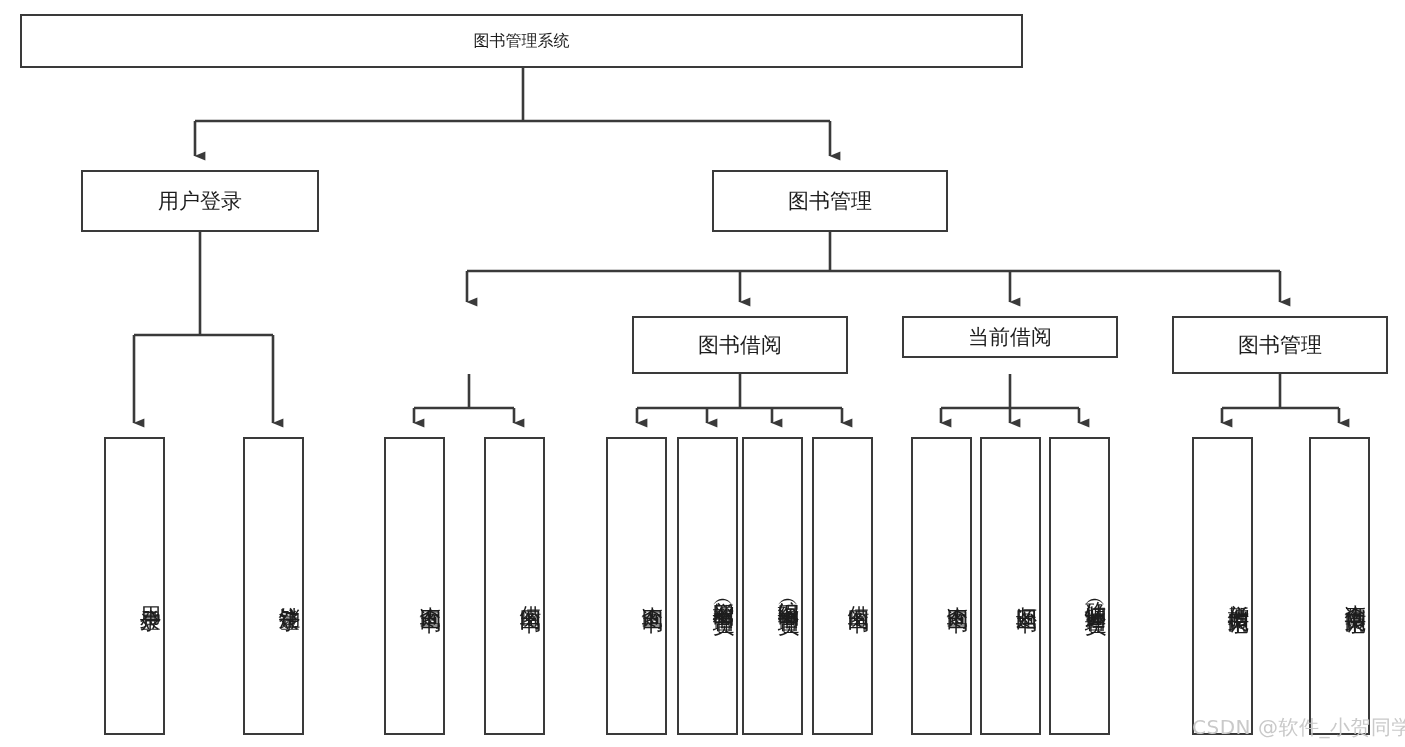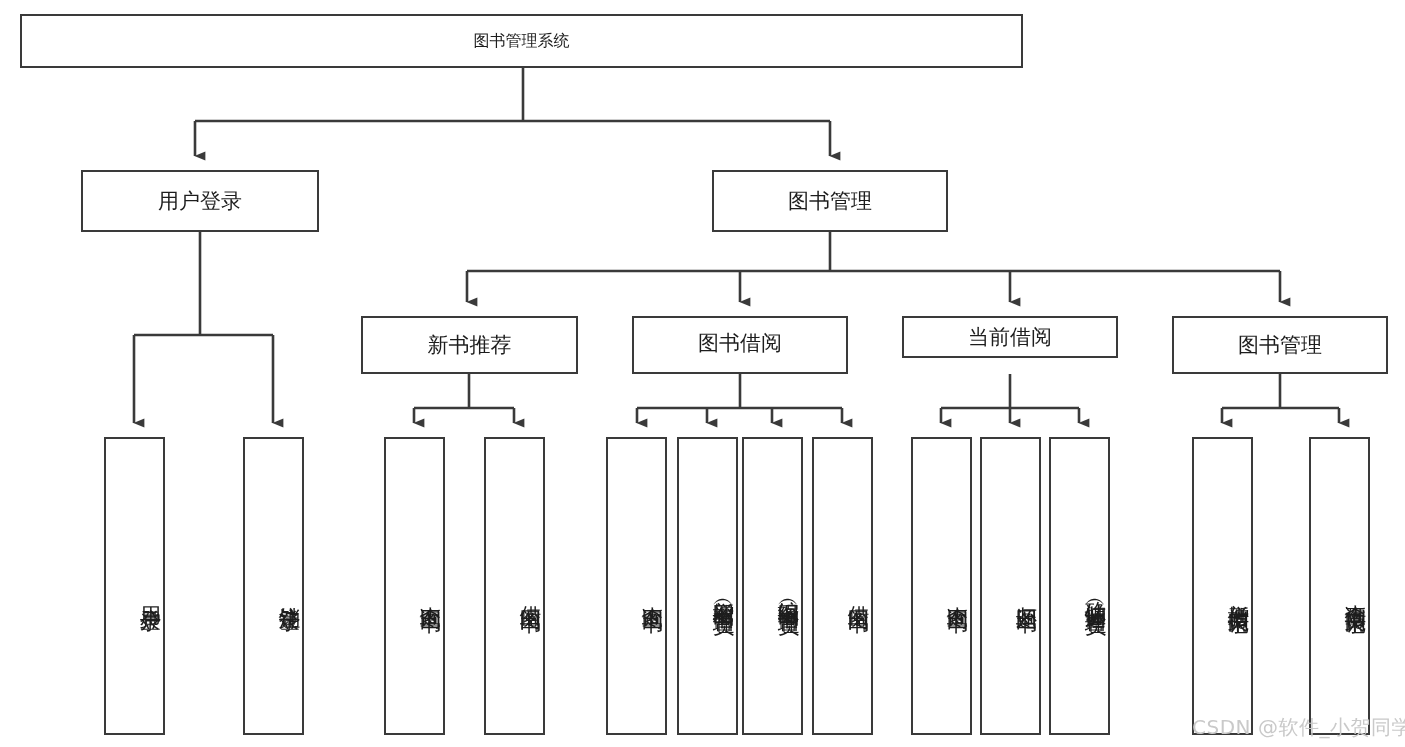--- a/index.html
+++ b/index.html
@@ -124,24 +124,21 @@
     <span class="lbl">图书管理系统</span>
   </div>
 
   <div class="node h" style="left:81px; top:170px; width:238px; height:62px;">
     <span class="lbl">用户登录</span>
   </div>
   <div class="node h" style="left:712px; top:170px; width:236px; height:62px;">
     <span class="lbl">图书管理</span>
   </div>
 
-  <div class="node h" style="left:361px; top:316px; width:217px; height:58px;">
-    <span class="lbl">新书推荐</span>
-  </div>
-  <div class="node h" style="left:632px; top:316px; width:216px; height:58px;font-family:Liberation Mono, monospace;">
+  <div class="node h" style="left:632px; top:316px; width:216px; height:58px;">
     <span class="lbl">图书借阅</span>
   </div>
   <div class="node h" style="left:902px; top:316px; width:216px; height:42px;">
     <span class="lbl">当前借阅</span>
   </div>
   <div class="node h" style="left:1172px; top:316px; width:216px; height:58px;">
     <span class="lbl">图书管理</span>
   </div>
 
   <div class="node v" style="left:104px; top:437px; width:61px; height:298px;">

